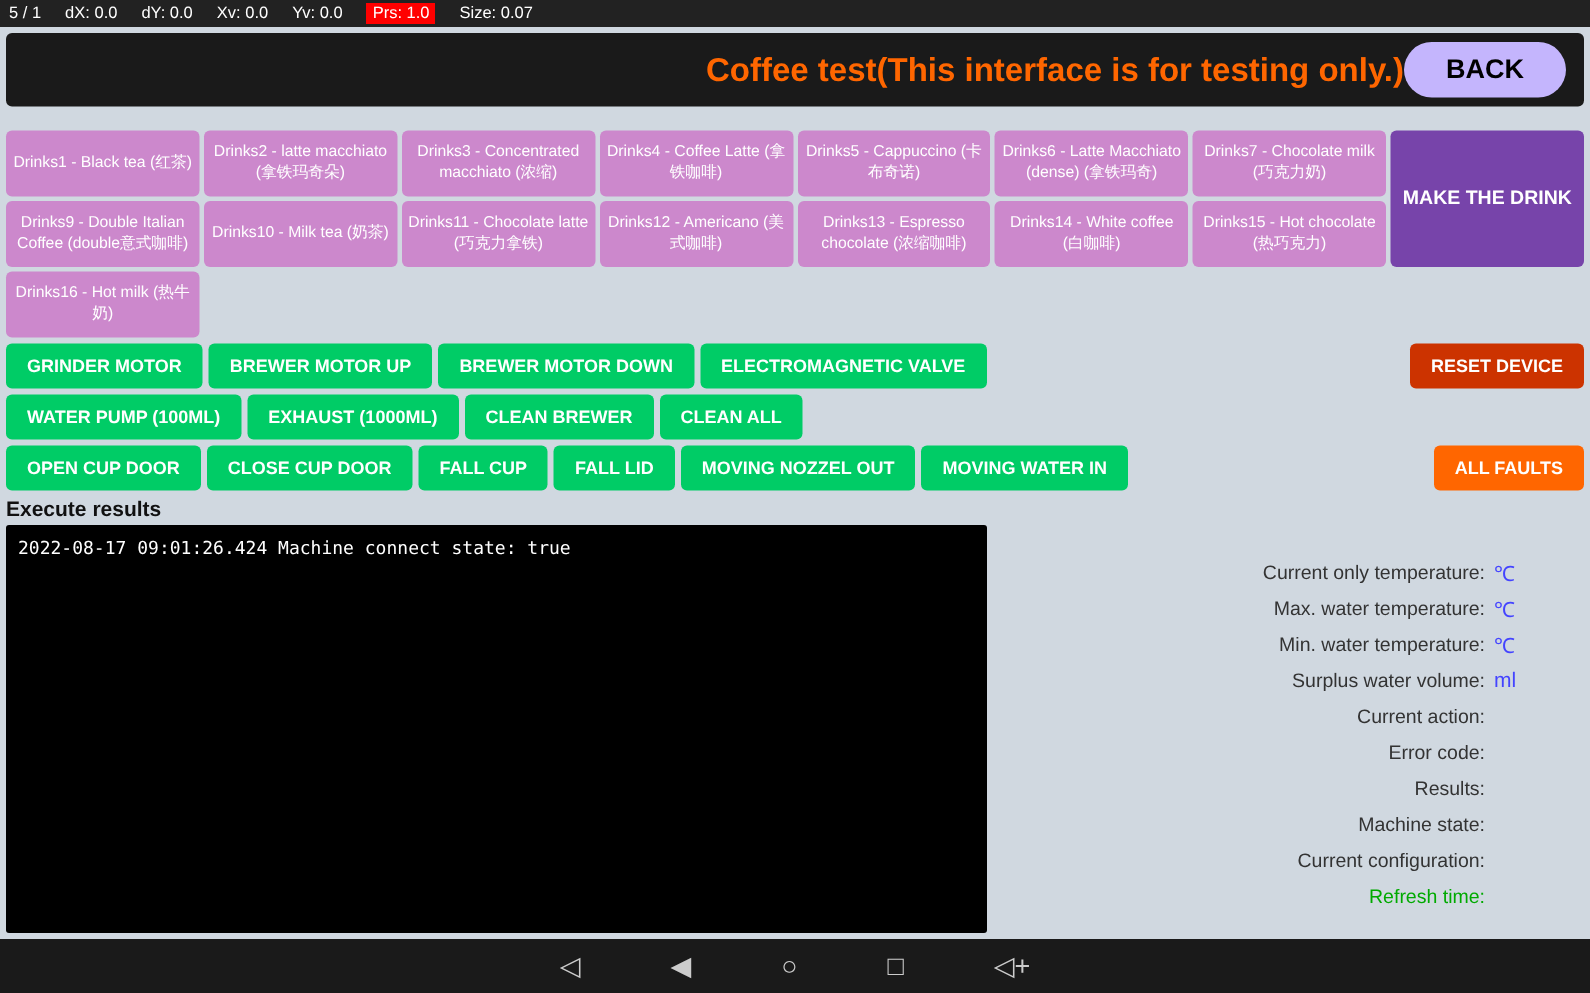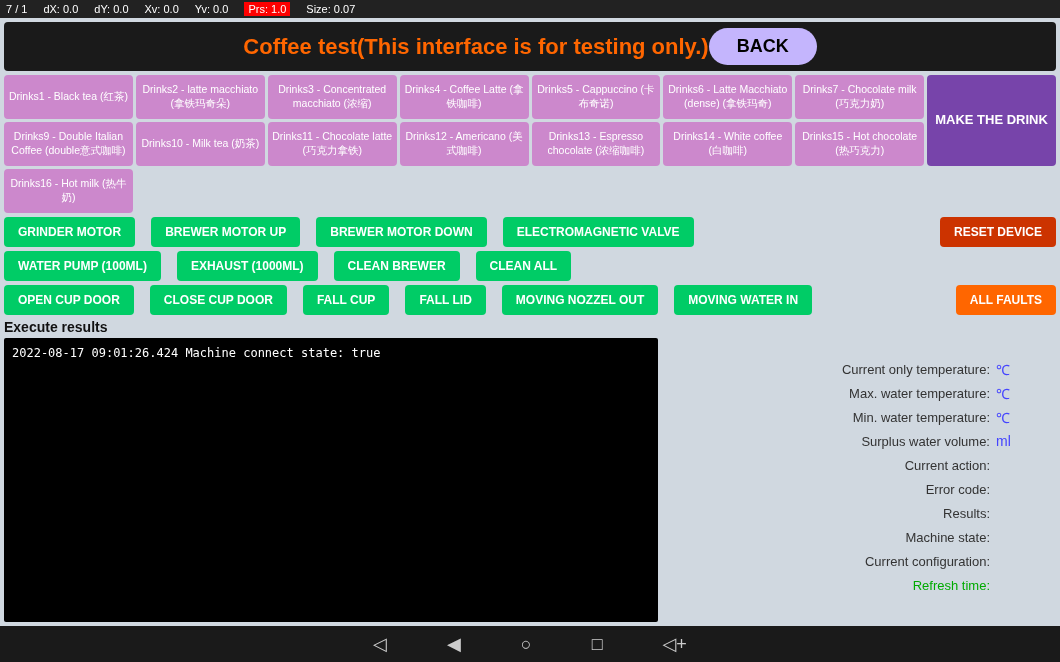--- a/index.html
+++ b/index.html
@@ -34,25 +34,25 @@
       flex-direction: column;
       flex: 1;
       background: #d0d8e0;
       padding: 4px;
     }
 
     
     .header {
       display: flex;
       align-items: center;
-      justify-content: center;
+      justify-content: flex-end;
       background: #1a1a1a;
       padding: 6px 12px;
       border-radius: 4px;
-      margin-bottom: 4px;
+      margin-bottom: 16px;
     }
     .header-title {
       color: white;
       font-size: 22px;
       font-weight: bold;
     }
     .header-title span {
       color: #ff6600;
     }
     .back-btn {
@@ -81,21 +81,21 @@
       background: #7744aa;
       font-size: 13px;
       font-weight: bold;
       grid-row: span 2;
       grid-column: 8;
     }
 
     
     .control-row {
       display: flex;
-      gap: 16px;
+      gap: 4px;
       margin-bottom: 4px;
       align-items: flex-end;
     }
     .ctrl-btn {
       background: #00cc66;
       color: white;
       border: none;
       border-radius: 4px;
       padding: 8px 14px;
       font-size: 12px;
@@ -183,21 +183,21 @@
       border: none;
       color: #ccc;
       font-size: 18px;
       cursor: pointer;
     }
   </style>
 </head>
 <body>
 
 <div class="status-bar">
-  <span>7 / 1</span>
+  <span>5 / 1</span>
   <span>dX: 0.0</span>
   <span>dY: 0.0</span>
   <span>Xv: 0.0</span>
   <span>Yv: 0.0</span>
   <span class="red-bg">Prs: 1.0</span>
   <span>Size: 0.07</span>
 </div>
 
 <div class="main">
 

